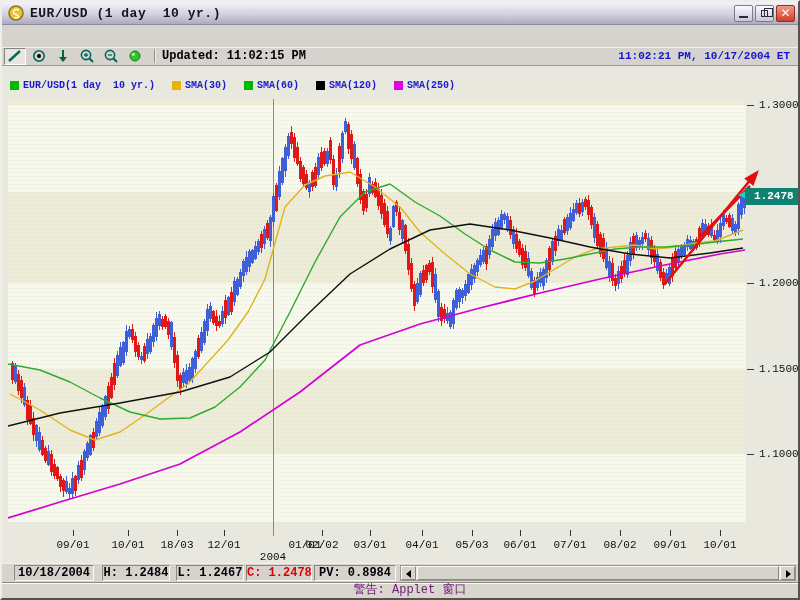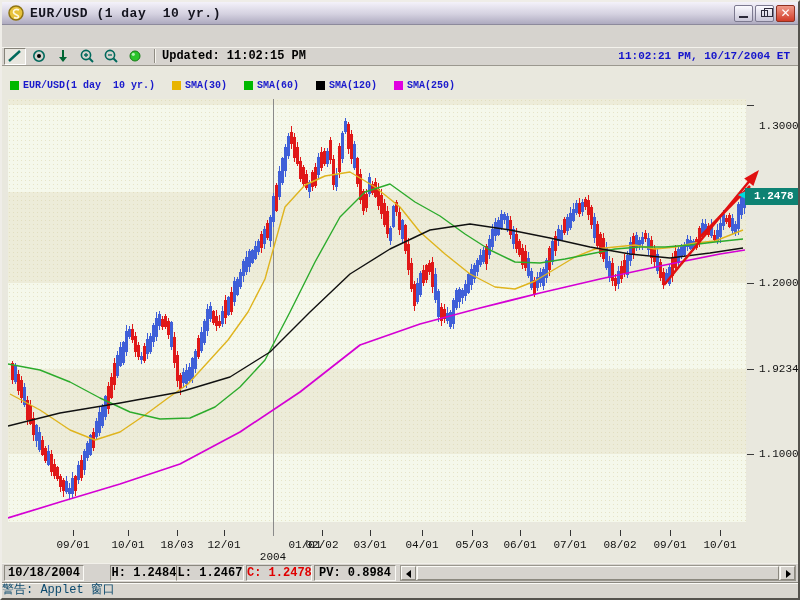--- a/index.html
+++ b/index.html
@@ -59,21 +59,21 @@
   .sc-btn::before{content:"";position:absolute;top:3px;}
   #sc-left{left:0;}
   #sc-left::before{left:4px;border-right:5px solid #000;border-top:4px solid transparent;border-bottom:4px solid transparent;}
   #sc-right{right:0;}
   #sc-right::before{left:5px;border-left:5px solid #000;border-top:4px solid transparent;border-bottom:4px solid transparent;}
   #sc-thumb{position:absolute;left:16px;right:16px;top:0;height:14px;background:#d6d3ce;border:1px solid;border-color:#fbfaf6 #8b887f #8b887f #fbfaf6;}
 
   
   #applet-bar{position:absolute;left:0;top:580px;right:0;height:16px;background:#d9d6cf;
     border-top:1px solid #8b887f;box-shadow:inset 0 1px 0 #fbfaf6;
-    font:12px "Liberation Mono","DejaVu Sans Mono",monospace;color:#0c4a6e;line-height:15px;padding-left:0;}
+    font:12px "Liberation Mono","DejaVu Sans Mono",monospace;color:#701a75;line-height:15px;padding-left:20px;text-align:center;}
 </style>
 </head>
 <body>
 
 <div id="window">
 
   <div id="titlebar">
     <svg id="app-icon" viewBox="0 0 16 16">
       <circle cx="8" cy="8" r="7" fill="#e7c23c" stroke="#8f7413" stroke-width="1.5"></circle>
       <path d="M11 5 C8 3.5 5 5 5.5 7.5 C6 10 10 9.5 10.5 11.5 C10.8 13 8 13.5 6 12.5" fill="none" stroke="#fff8e0" stroke-width="1.6"></path>
@@ -661,27 +661,27 @@
         <polyline points="0,265 32,271 62,283 92,299 122,313 152,320 182,319 207,308 232,288 257,261 282,213 307,163 332,118 357,93 382,85 407,103 432,117 457,135 482,151 507,163 532,164 557,160 582,155 607,150 632,148 657,148 682,146 707,143 735,140" fill="none" stroke="#2cab2c" stroke-width="1.4" stroke-linejoin="round"></polyline>
         <polyline points="0,327 52,314 112,304 172,293 222,278 262,253 302,213 342,175 382,150 422,131 462,125 502,131 542,139 582,148 622,155 662,159 702,154 735,149" fill="none" stroke="#101010" stroke-width="1.4" stroke-linejoin="round"></polyline>
         <polyline points="0,419 52,403 112,385 172,365 232,333 292,293 352,246 412,225 472,209 532,194 592,180 652,167 712,155 737,151" fill="none" stroke="#d400d4" stroke-width="1.7" stroke-linejoin="round"></polyline>
         <line x1="656" y1="186" x2="748" y2="74" stroke="#e01010" stroke-width="2.5"></line>
         <line x1="692" y1="138" x2="742" y2="87" stroke="#e01010" stroke-width="2.5"></line>
         <polygon points="751,71 745.4,87.1 736.2,79.5" fill="#e01010"></polygon>
         <polygon points="730,96 738,92 738,100" fill="#00dcdc"></polygon>
       </svg>
     <div id="axis-layer">
         <div class="y-dash" style="left: 745px; top: 39px;"></div>
-        <div class="y-label" style="left: 757px; top: 33px; margin-top: 21px;">1.3000</div>
+        <div class="y-label" style="left: 757px; top: 33px;">1.3000</div>
         <div class="y-dash" style="left: 745px; top: 126px;"></div>
         <div class="y-label" style="left: 757px; top: 120px;">1.2500</div>
         <div class="y-dash" style="left: 745px; top: 217px;"></div>
         <div class="y-label" style="left: 757px; top: 211px;">1.2000</div>
         <div class="y-dash" style="left: 745px; top: 303px;"></div>
-        <div class="y-label" style="left: 757px; top: 297px;">1.9234</div>
+        <div class="y-label" style="left: 757px; top: 297px;">1.1500</div>
         <div class="y-dash" style="left: 745px; top: 388px;"></div>
         <div class="y-label" style="left: 757px; top: 382px;">1.1000</div>
         <div class="x-label" style="left: 47px;">09/01</div>
         <div class="x-label" style="left: 102px;">10/01</div>
         <div class="x-label" style="left: 151px;">18/03</div>
         <div class="x-label" style="left: 198px;">12/01</div>
         <div class="x-label" style="left: 247px; margin-left: 32px;">01/01</div>
         <div class="x-label" style="left: 296px;">02/02</div>
         <div class="x-label" style="left: 344px;">03/01</div>
         <div class="x-label" style="left: 396px;">04/01</div>
@@ -690,27 +690,27 @@
         <div class="x-label" style="left: 544px;">07/01</div>
         <div class="x-label" style="left: 594px;">08/02</div>
         <div class="x-label" style="left: 644px;">09/01</div>
         <div class="x-label" style="left: 694px;">10/01</div>
         <div id="year-label" style="left: 247px;">2004</div>
       </div>
     <div id="price-tag">1.2478</div>
   </div>
 
   <div id="status-bar">
-    <div class="st-panel" id="status-date" style="left:2px;width:80px;font-family:Liberation Mono, monospace;">10/18/2004</div>
+    <div class="st-panel" id="status-date" style="left:12px;width:80px;font-family:Liberation Mono, monospace;">10/18/2004</div>
     <div id="hscroll">
       <div class="sc-btn" id="sc-left"></div>
       <div id="sc-thumb"></div>
       <div class="sc-btn" id="sc-right"></div>
     </div>
-  <div class="st-panel" style="left: 108px; width: 68px; color: rgb(0, 0, 0);">H: 1.2484</div>
+  <div class="st-panel" style="left: 100px; width: 68px; color: rgb(0, 0, 0);">H: 1.2484</div>
       <div class="st-panel" style="left: 174px; width: 68px; color: rgb(0, 0, 0);">L: 1.2467</div>
       <div class="st-panel" style="left: 244px; width: 66px; color: rgb(224, 0, 0);">C: 1.2478</div>
       <div class="st-panel" style="left: 312px; width: 82px; color: rgb(0, 0, 0);">PV: 0.8984</div>
     </div>
 
   <div id="applet-bar">
     <span>警告: Applet 窗口</span>
   </div>
 
 </div>

